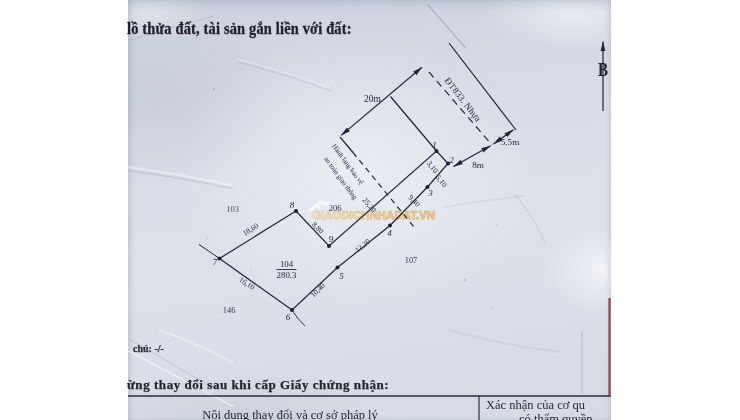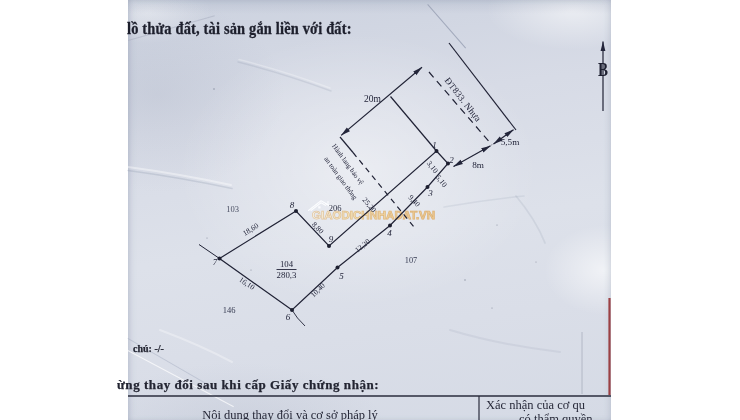--- a/index.html
+++ b/index.html
@@ -31,21 +31,21 @@
   <div class="t" style="left:128px;top:40px;width:90px;height:1px;background:rgba(165,172,190,0.5);transform:rotate(-16deg);transform-origin:0 0;"></div>
 
   <div class="t" style="left:128px;top:350px;width:120px;height:1px;background:rgba(255,255,255,0.7);transform:rotate(28deg);transform-origin:0 0;"></div>
 
   <div class="t" style="left:128px;top:338px;width:100px;height:1px;background:rgba(160,168,188,0.45);transform:rotate(30deg);transform-origin:0 0;"></div>
 
   <div class="t" style="left:127px;top:20px;font-size:16px;font-weight:bold;letter-spacing:0.2px;color:#1d1f2c;-webkit-text-stroke:0.3px #1d1f2c;transform:scaleX(0.9);transform-origin:0 0;">lồ thửa đất, tài sản gắn liền với đất:</div>
 
   <div class="t" style="left:133px;top:343px;font-size:10px;font-weight:bold;color:#232532;-webkit-text-stroke:0.25px #232532;">chú: -/-</div>
 
-  <div class="t" style="left:117px;top:377px;font-size:13px;font-weight:bold;letter-spacing:0.55px;color:#232532;-webkit-text-stroke:0.25px #232532;">ừng thay đổi sau khi cấp Giấy chứng nhận:</div>
+  <div class="t" style="left:127px;top:377px;font-size:13px;font-weight:bold;letter-spacing:0.55px;color:#232532;-webkit-text-stroke:0.25px #232532;">ừng thay đổi sau khi cấp Giấy chứng nhận:</div>
 
   <div class="t" style="left:128px;top:400px;width:324px;text-align:center;font-size:12.5px;color:#262838;margin-top:8px;">Nội dung thay đổi và cơ sở pháp lý</div>
 
   <div class="t" style="left:486px;top:398px;font-size:12.5px;color:#262838;">Xác nhận của cơ qu</div>
   <div class="t" style="left:519px;top:412px;font-size:12.5px;color:#262838;">có thẩm quyền</div>
 
   <div class="t" style="left:306px;top:197px;width:32px;height:16px;">
     <svg width="32" height="16" viewBox="0 0 32 16">
 
       <g stroke="rgba(252,253,255,0.95)" stroke-width="1.15" fill="none" stroke-linecap="round" stroke-linejoin="round">

